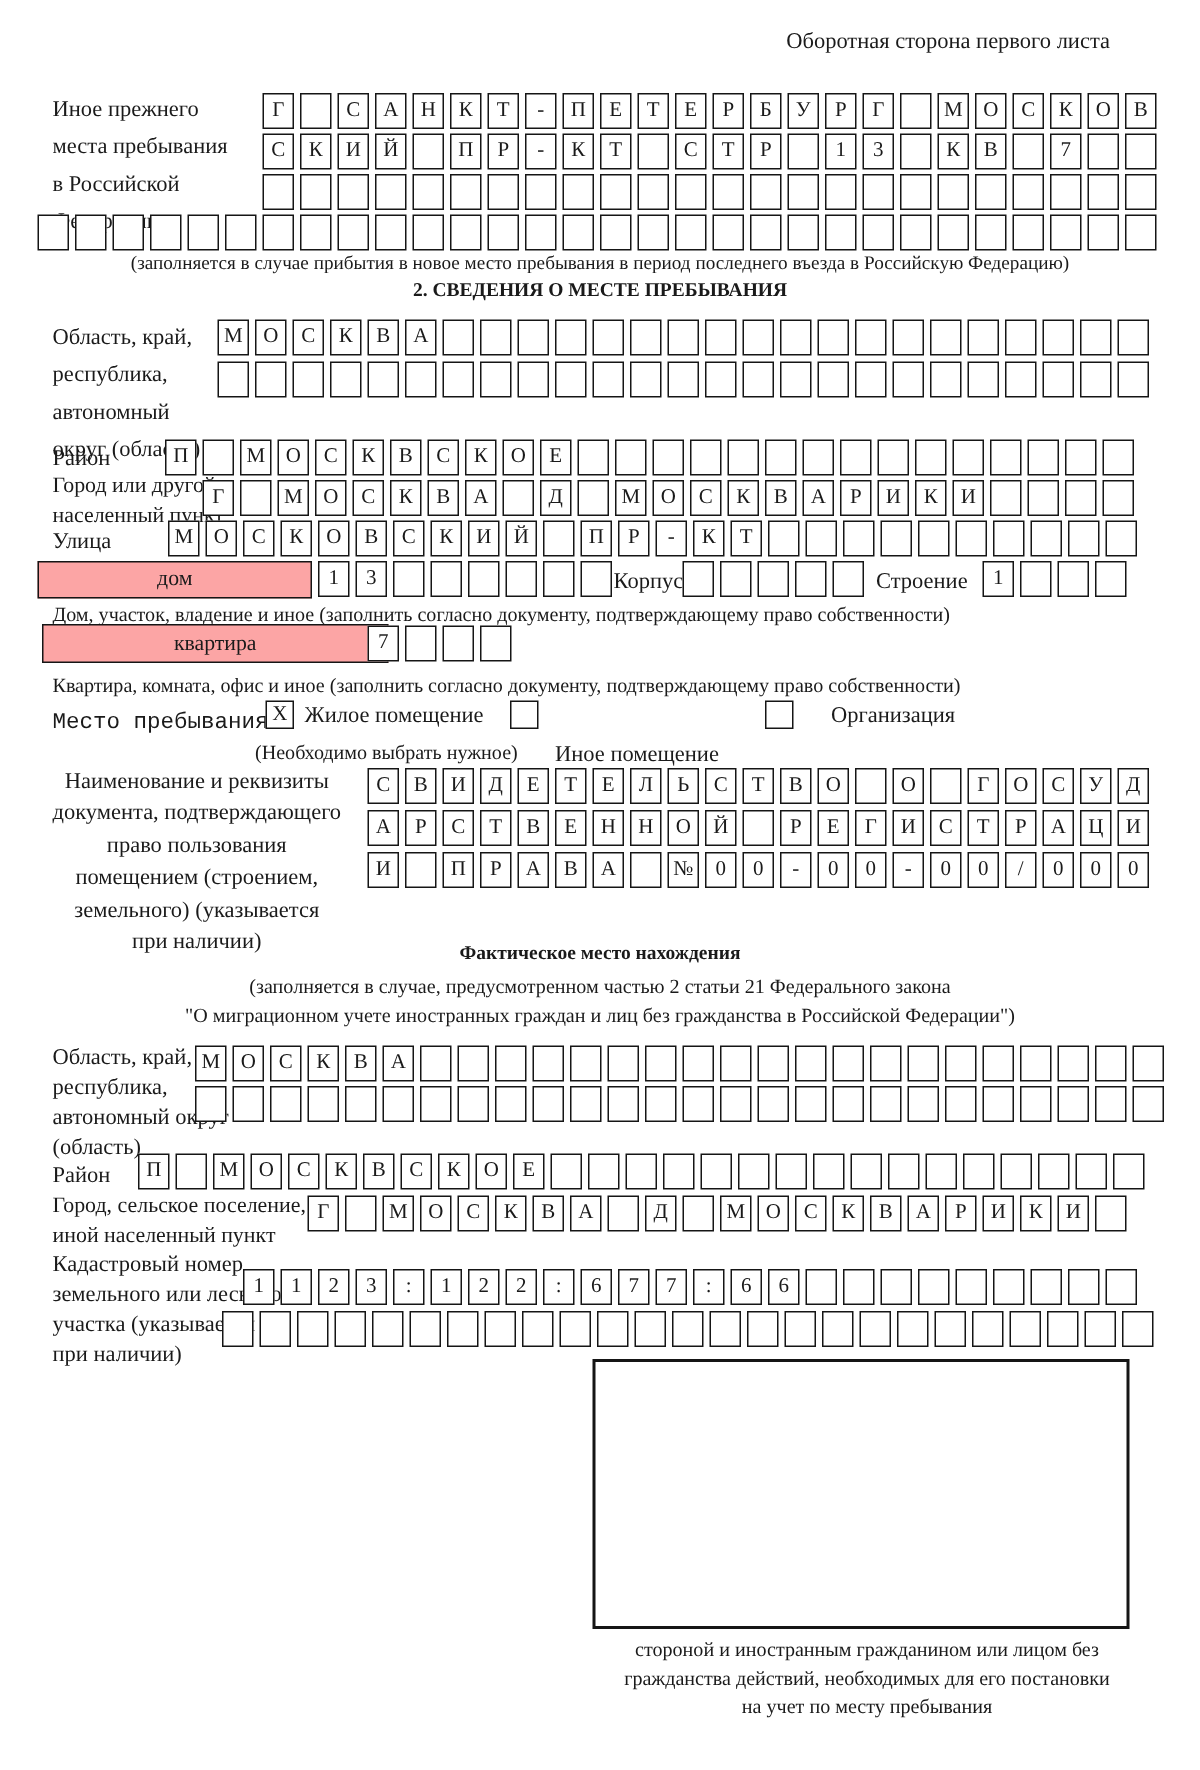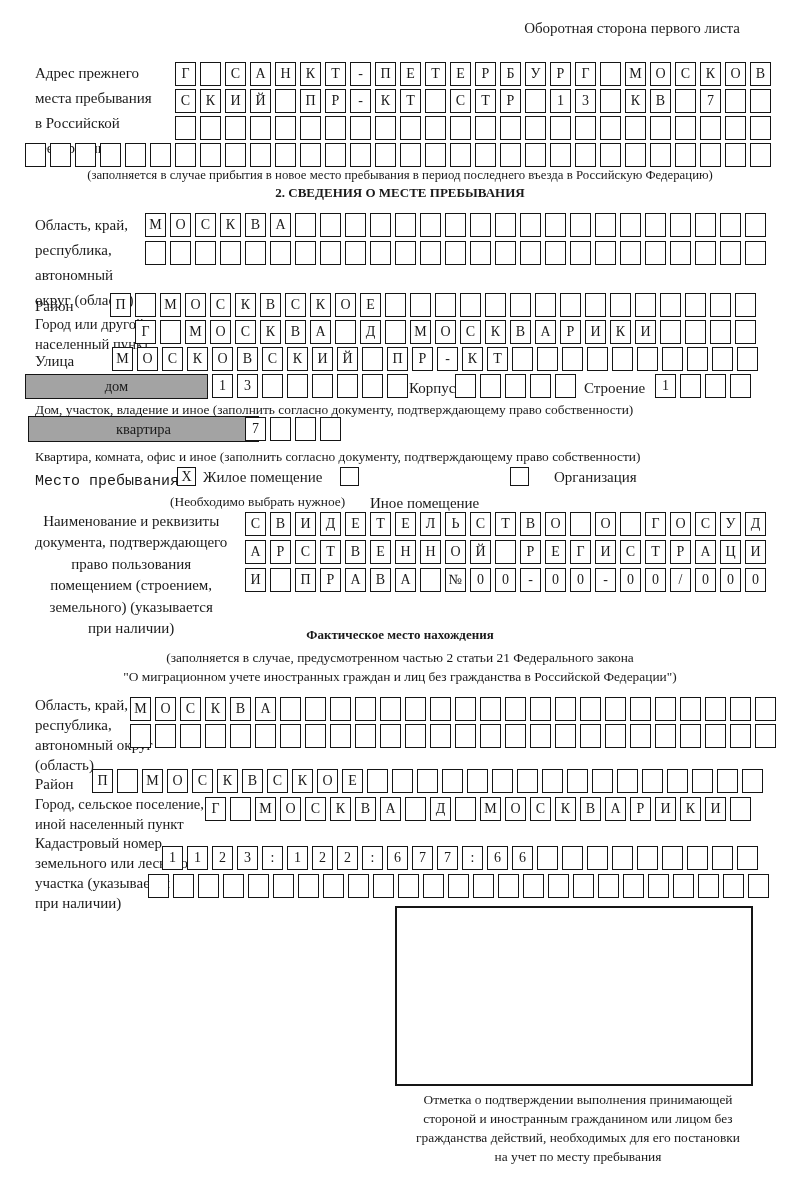--- a/index.html
+++ b/index.html
@@ -18,37 +18,37 @@
   .center{left:0;width:800px;text-align:center;}
   .title{font-size:13px;font-weight:bold;}
   .cell-row{position:absolute;display:flex;}
   .cell{
     box-sizing:border-box;flex:0 0 auto;width:21px;height:24px;margin-right:4px;
     border:1.8px solid #151515;display:flex;align-items:center;justify-content:center;
     font-size:14px;background:#fff;
   }
   .wide-box{
     box-sizing:border-box;border:1.8px solid #151515;display:flex;
-    align-items:center;justify-content:center;font-size:14.5px;background:#a3a3a3;
+    align-items:center;justify-content:center;font-size:14.5px;background:#fca5a5;
   }
   .chk{
     box-sizing:border-box;position:absolute;width:19px;height:19px;
     border:1.8px solid #151515;display:flex;align-items:center;justify-content:center;
     font-size:14px;background:#fff;
   }
   .opt-label{position:absolute;font-size:15px;}
   .stamp-box{box-sizing:border-box;border:2px solid #151515;background:#fff;}
 </style>
 </head>
 <body>
 
 <div class="abs" style="top:20px;right:60px;font-size:15px;">Оборотная сторона первого листа</div>
 
 <div class="abs label" style="left:35px;top:61px;">
-  <div>Адрес прежнего</div>
+  <div>Иное прежнего</div>
   <div>места пребывания</div>
   <div>в Российской</div>
   <div>Федерации</div>
 </div>
 <div class="abs caption center" style="top:168px;">(заполняется в случае прибытия в новое место пребывания в период последнего въезда в Российскую Федерацию)</div>
 
 <div class="abs title center" style="top:185px;">2. СВЕДЕНИЯ О МЕСТЕ ПРЕБЫВАНИЯ</div>
 
 <div class="abs label" style="left:35px;top:213px;">
   <div>Область, край,</div>
@@ -114,21 +114,20 @@
 
 <div class="abs label lh20" style="left:35px;top:833px;">
   <div>Кадастровый номер</div>
   <div>земельного или лесного</div>
   <div>участка (указывается</div>
   <div>при наличии)</div>
 </div>
 
 <div class="abs stamp-box" style="left:395px;top:906px;width:358px;height:180px;"></div>
 <div class="abs cap13" style="left:378px;top:1090px;width:400px;text-align:center;line-height:19px;">
-  <div>Отметка о подтверждении выполнения принимающей</div>
   <div>стороной и иностранным гражданином или лицом без</div>
   <div>гражданства действий, необходимых для его постановки</div>
   <div>на учет по месту пребывания</div>
 </div>
 
 <div id="cells-layer">
     <div class="cell-row" style="left: 175px; top: 62px;">
       <div class="cell">Г</div>
       <div class="cell"></div>
       <div class="cell">С</div>

